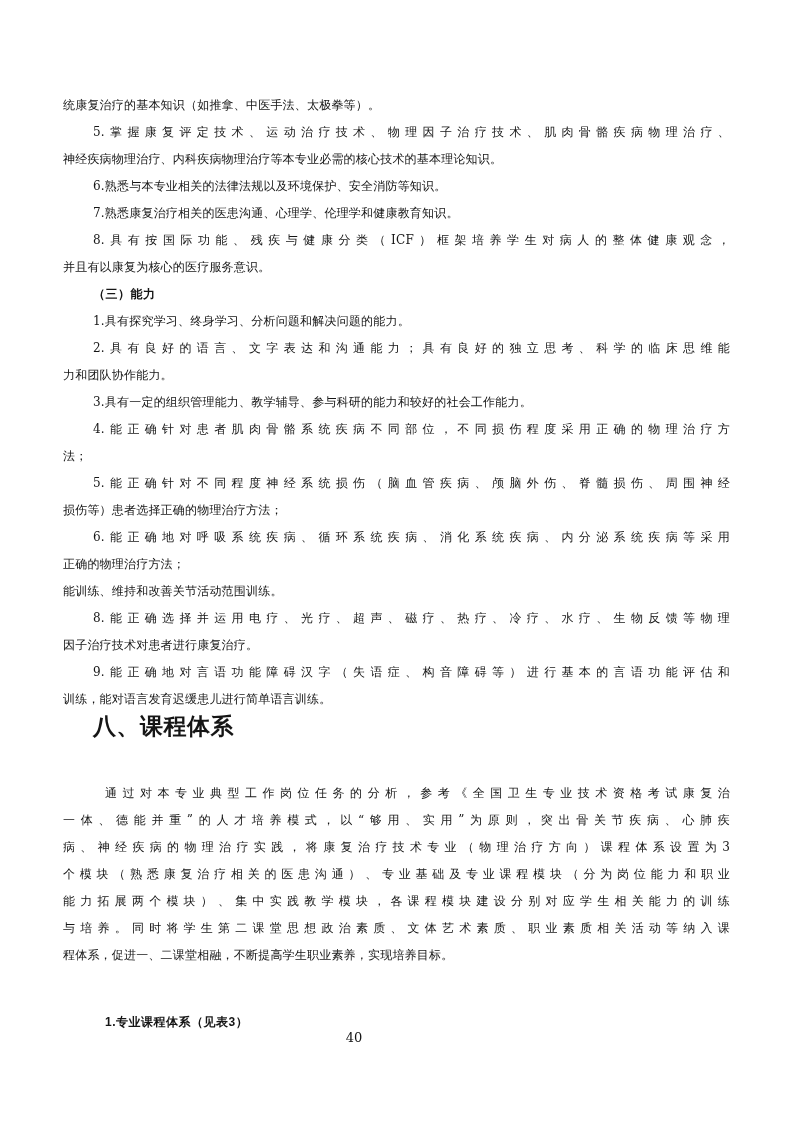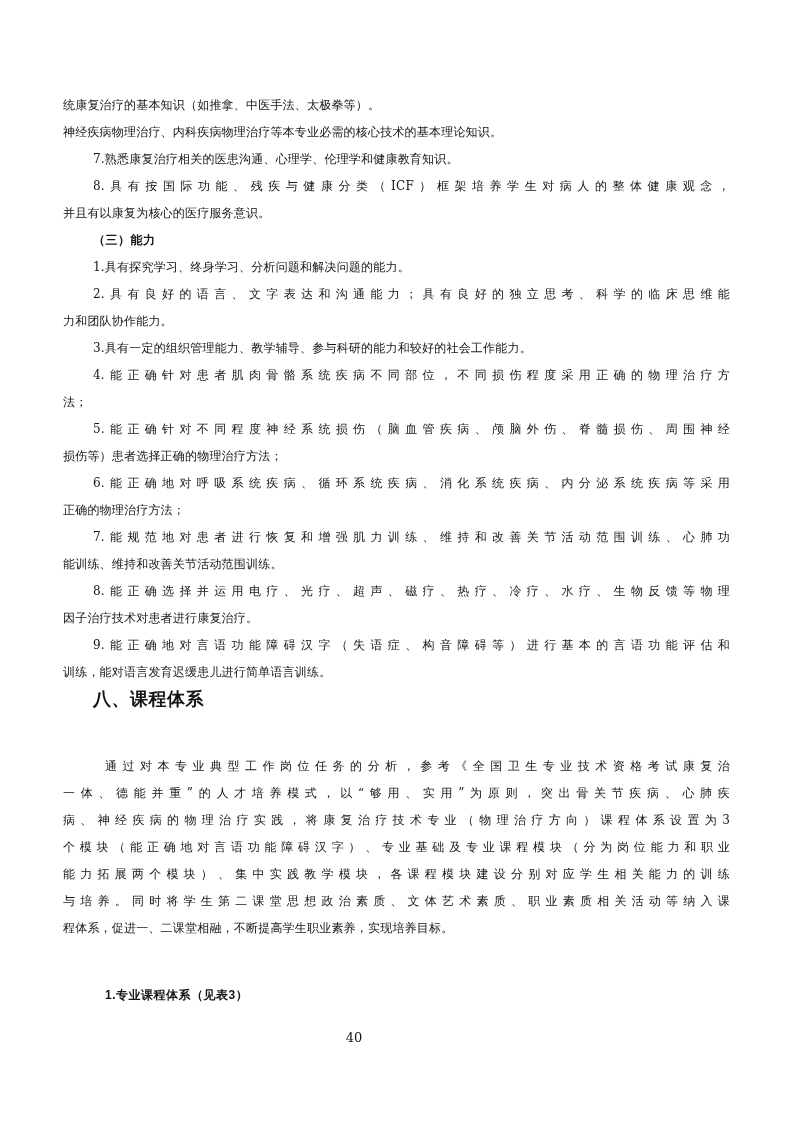--- a/index.html
+++ b/index.html
@@ -38,63 +38,64 @@
   .ind  { padding-left: 30px; }
   
   .ind2 { padding-left: 42px; margin-top: 40px; }
   
   .hei {
     font-family: "Liberation Sans", "DejaVu Sans", sans-serif;
     font-weight: bold;
     letter-spacing: 0.5px;
   }
   .h1 {
-    font-size: 18px;
+    font-size: 23px;
   }
   .page-number {
     position: absolute;
     left: 0;
     top: 1030px;
     width: 708px;
     text-align: center;
     font-size: 13px;
     font-family: "DejaVu Serif", "Liberation Serif", serif;
     color: #151515;
   }
 </style>
 </head>
 <body>
 
 <div class="doc">
   <div class="line">统康复治疗的基本知识（如推拿、中医手法、太极拳等）。</div>
+  <div class="line ind fill">5.掌握康复评定技术、运动治疗技术、物理因子治疗技术、肌肉骨骼疾病物理治疗、</div>
   <div class="line">神经疾病物理治疗、内科疾病物理治疗等本专业必需的核心技术的基本理论知识。</div>
+  <div class="line ind">6.熟悉与本专业相关的法律法规以及环境保护、安全消防等知识。</div>
   <div class="line ind">7.熟悉康复治疗相关的医患沟通、心理学、伦理学和健康教育知识。</div>
   <div class="line ind fill">8.具有按国际功能、残疾与健康分类（ICF）框架培养学生对病人的整体健康观念，</div>
   <div class="line">并且有以康复为核心的医疗服务意识。</div>
   <div class="line ind hei">（三）能力</div>
   <div class="line ind">1.具有探究学习、终身学习、分析问题和解决问题的能力。</div>
   <div class="line ind fill">2.具有良好的语言、文字表达和沟通能力；具有良好的独立思考、科学的临床思维能</div>
   <div class="line">力和团队协作能力。</div>
   <div class="line ind">3.具有一定的组织管理能力、教学辅导、参与科研的能力和较好的社会工作能力。</div>
   <div class="line ind fill">4.能正确针对患者肌肉骨骼系统疾病不同部位，不同损伤程度采用正确的物理治疗方</div>
   <div class="line">法；</div>
   <div class="line ind fill">5.能正确针对不同程度神经系统损伤（脑血管疾病、颅脑外伤、脊髓损伤、周围神经</div>
   <div class="line">损伤等）患者选择正确的物理治疗方法；</div>
   <div class="line ind fill">6.能正确地对呼吸系统疾病、循环系统疾病、消化系统疾病、内分泌系统疾病等采用</div>
   <div class="line">正确的物理治疗方法；</div>
-  <div class="line ind fill">7.能规范地对患者进行恢复和增强肌力训练、维持和改善关节活动范围训练、心肺功</div>
   <div class="line">能训练、维持和改善关节活动范围训练。</div>
   <div class="line ind fill">8.能正确选择并运用电疗、光疗、超声、磁疗、热疗、冷疗、水疗、生物反馈等物理</div>
   <div class="line">因子治疗技术对患者进行康复治疗。</div>
   <div class="line ind fill">9.能正确地对言语功能障碍汉字（失语症、构音障碍等）进行基本的言语功能评估和</div>
   <div class="line">训练，能对语言发育迟缓患儿进行简单语言训练。</div>
   <div class="line ind hei h1">八、课程体系</div>
   <div class="line ind2 fill">通过对本专业典型工作岗位任务的分析，参考《全国卫生专业技术资格考试康复治</div>
   <div class="line fill">一体、德能并重”的人才培养模式，以“够用、实用”为原则，突出骨关节疾病、心肺疾</div>
   <div class="line fill">病、神经疾病的物理治疗实践，将康复治疗技术专业（物理治疗方向）课程体系设置为3</div>
-  <div class="line fill">个模块（能正确地对言语功能障碍汉字）、专业基础及专业课程模块（分为岗位能力和职业</div>
+  <div class="line fill">个模块（熟悉康复治疗相关的医患沟通）、专业基础及专业课程模块（分为岗位能力和职业</div>
   <div class="line fill">能力拓展两个模块）、集中实践教学模块，各课程模块建设分别对应学生相关能力的训练</div>
   <div class="line fill">与培养。同时将学生第二课堂思想政治素质、文体艺术素质、职业素质相关活动等纳入课</div>
   <div class="line">程体系，促进一、二课堂相融，不断提高学生职业素养，实现培养目标。</div>
   <div class="line ind2 hei">1.专业课程体系（见表3）</div>
 </div>
 
 <div class="page-number">40</div>
 
 </body></html>

